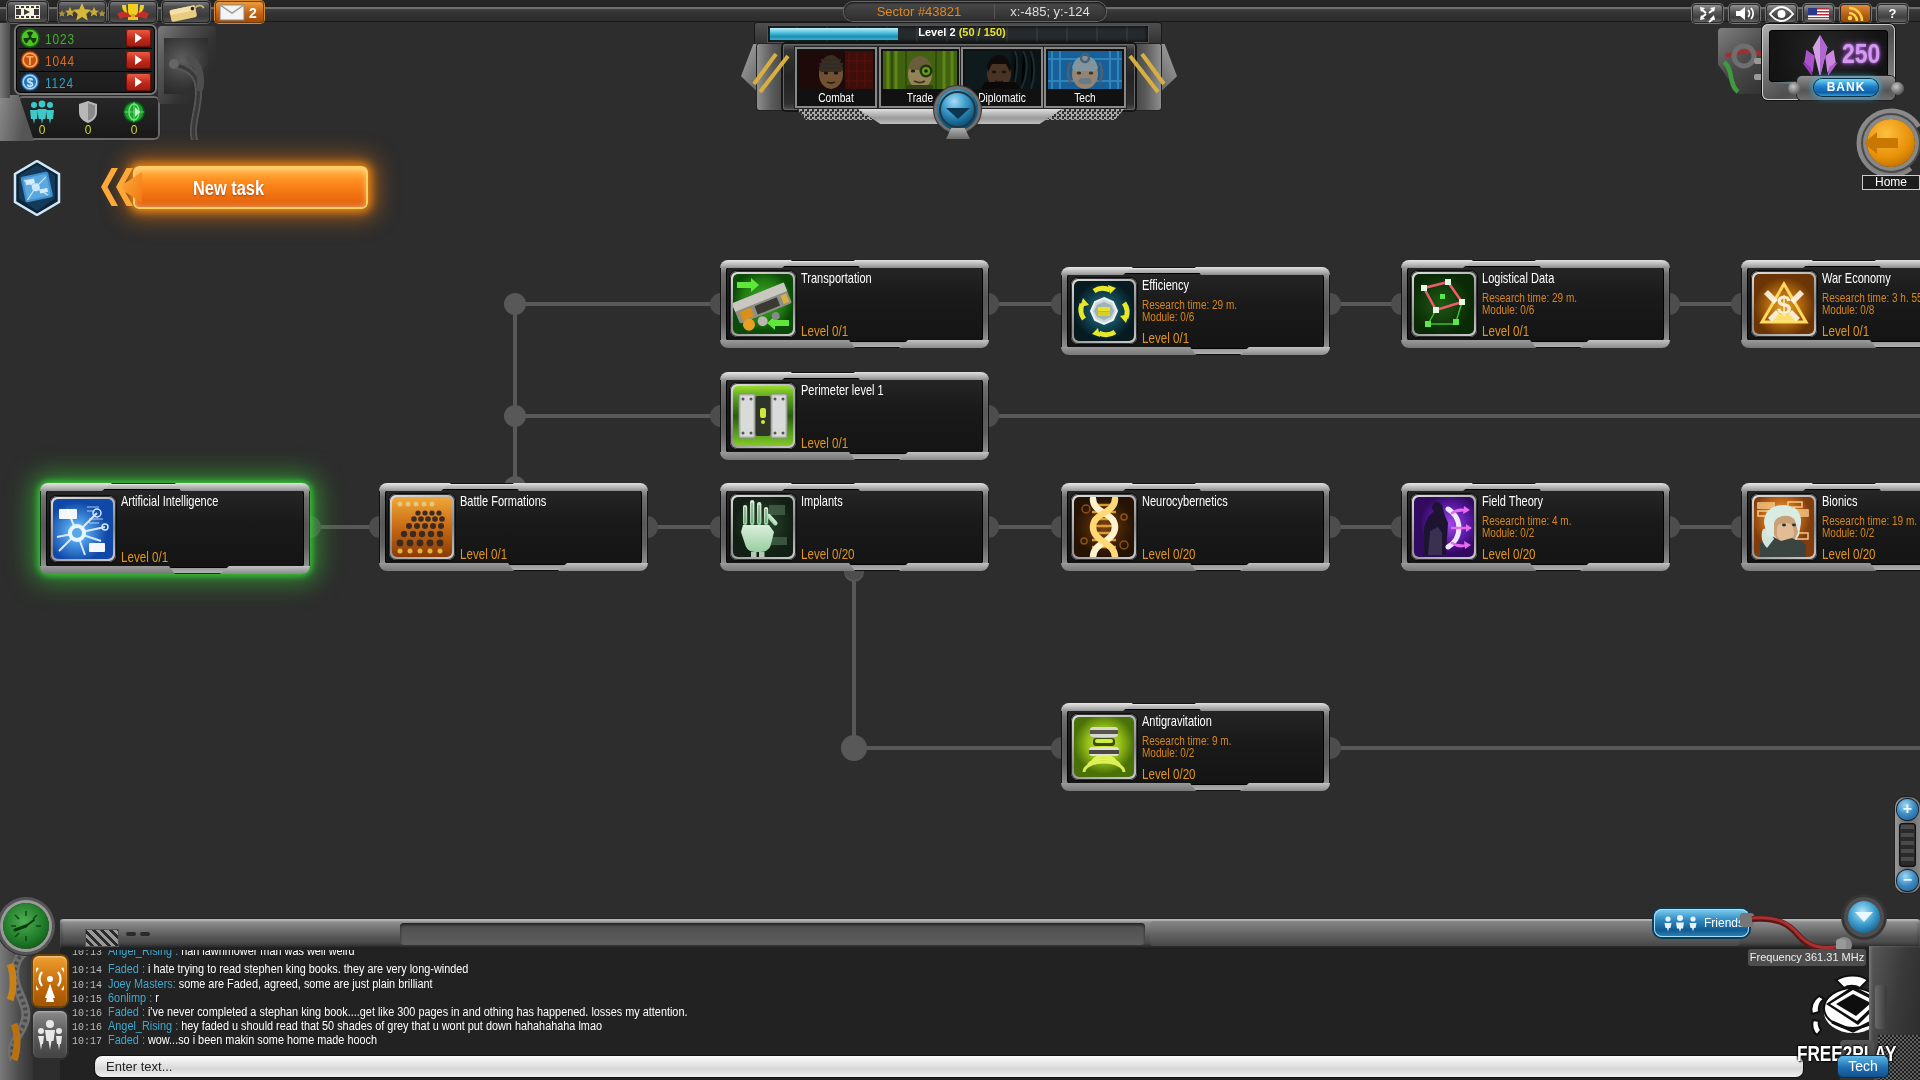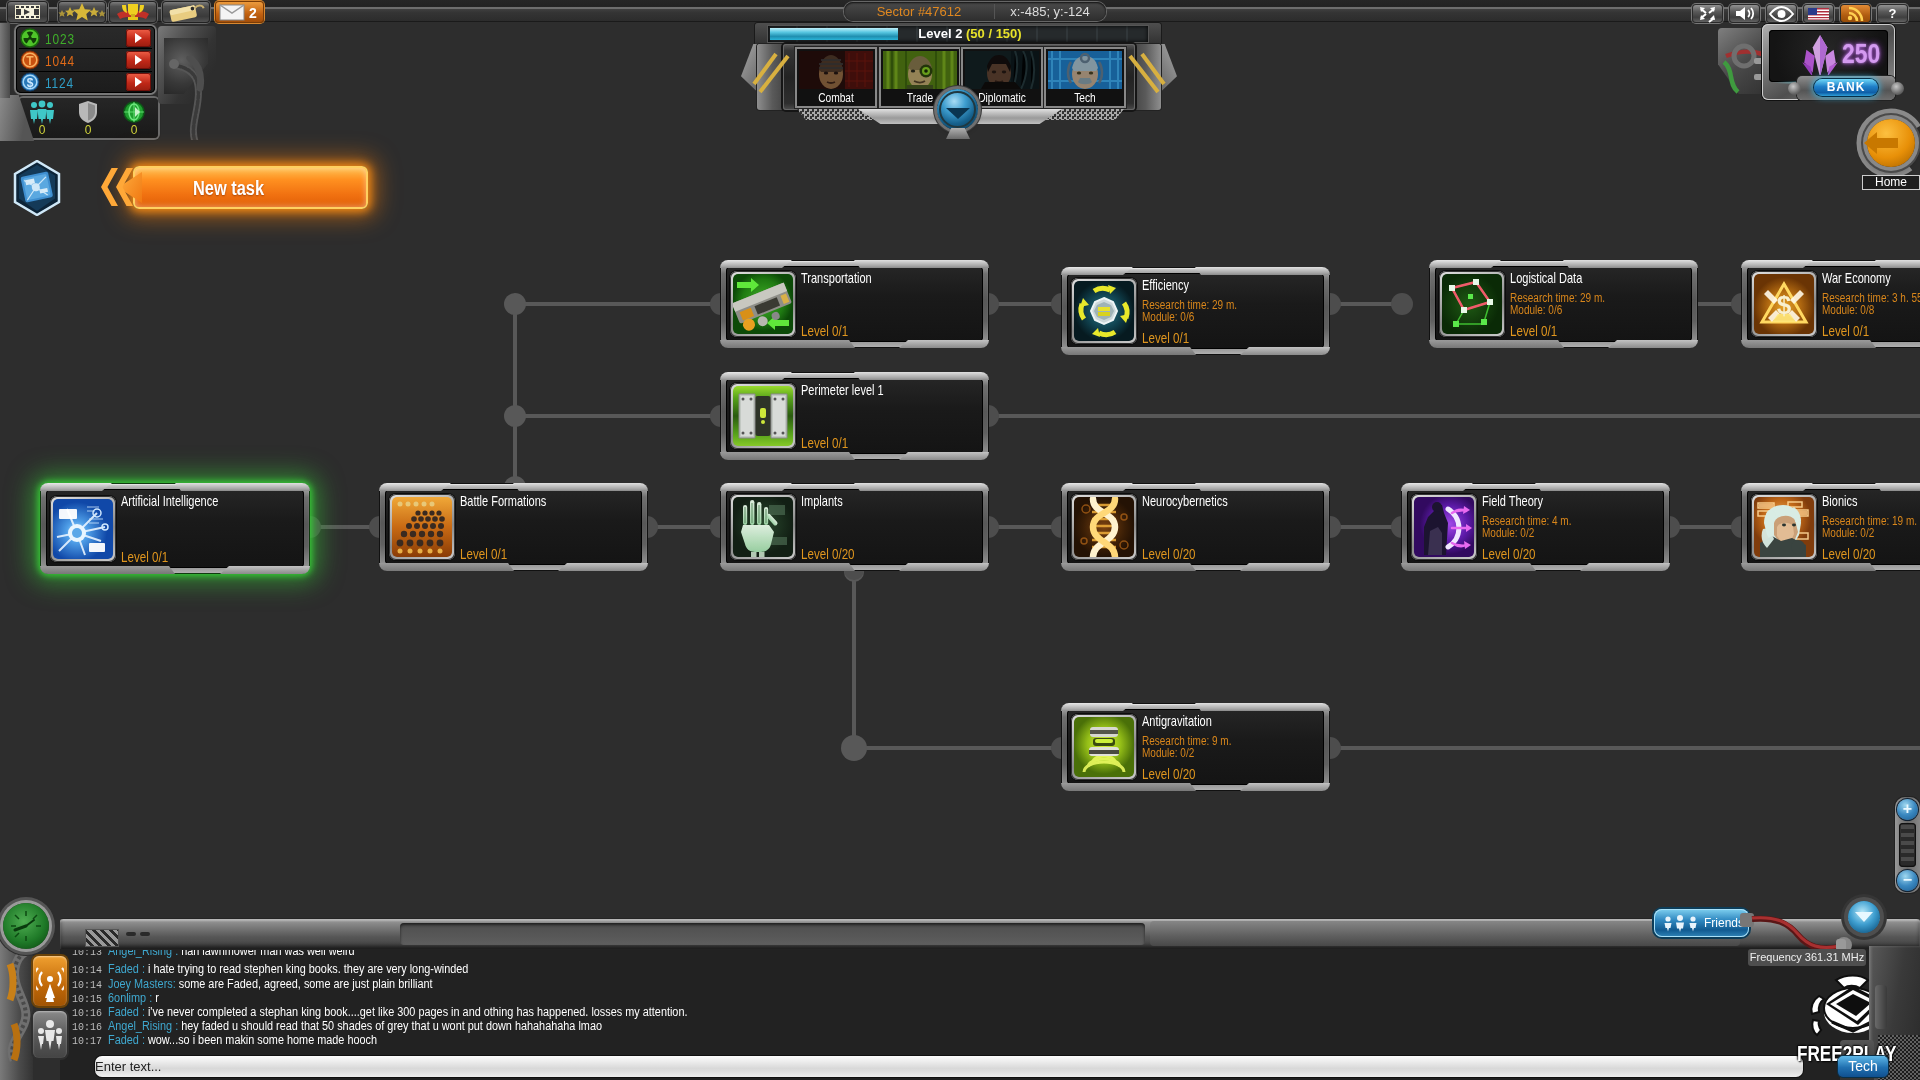--- a/index.html
+++ b/index.html
@@ -59,21 +59,21 @@
 #hexico { position:absolute; left:11px; top:160px; width:52px; height:56px; }
 
 
 #sectorbar { position:absolute; left:844px; top:2px; width:262px; height:19px; border-radius:9px; background:linear-gradient(180deg,#4a4a4a,#2e2e2e); box-shadow:0 0 0 1px #666, inset 0 1px 2px rgba(0,0,0,.8); }
 #sectorbar .s1 { position:absolute; left:0; top:2px; width:150px; text-align:center; color:#e08820; font-size:13px; }
 #sectorbar .s2 { position:absolute; left:152px; top:2px; width:108px; text-align:center; color:#ddd; font-size:13px; }
 #sectorbar .dv { position:absolute; left:150px; top:2px; width:1px; height:15px; background:#555; }
 
 #levelbar { position:absolute; left:768px; top:26px; width:380px; height:16px; background:repeating-linear-gradient(90deg,#262a2c 0 28px,#31373a 28px 30px); box-shadow:0 0 0 1px #555, inset 0 0 4px #000; }
 #levelbar .fill { position:absolute; left:2px; top:2px; width:128px; height:12px; background:linear-gradient(180deg,#bfeef8 0%,#59c8e2 35%,#1f8fb0 70%,#2ab4d8 100%); }
-#levelbar .cap { position:absolute; left:12px; top:0; width:380px; text-align:center; color:#fff; font-size:13px; font-weight:bold; }
+#levelbar .cap { position:absolute; left:4px; top:0; width:380px; text-align:center; color:#fff; font-size:11px; font-weight:bold; }
 #levelbar .cap b { color:#e8e22a; }
 
 #portpanel { position:absolute; left:783px; top:44px; width:352px; height:66px; background:linear-gradient(180deg,#5a5a5a 0%,#343434 10%,#232323 50%,#2e2e2e 90%,#4e4e4e 100%); box-shadow:0 0 0 2px #151515, inset 0 0 0 1px #666; border-radius:3px; }
 .port { position:absolute; top:49px; width:78px; height:57px; background:#111; box-shadow:0 0 0 2px #888, 0 0 0 3px #222; border-radius:0; }
 .port .ph { position:absolute; left:2px; top:2px; right:2px; height:38px; overflow:hidden; }
 .port .lbl { position:absolute; left:0; bottom:1px; width:100%; text-align:center; color:#fff; font-size:12px; transform:scaleX(.85); }
 .wing { position:absolute; top:44px; width:56px; height:62px; }
 #lens { position:absolute; left:937px; top:89px; width:41px; height:41px; border-radius:50%; background:radial-gradient(circle at 42% 30%,#a8dcf4 0%,#3f9fd0 30%,#15608c 60%,#0a3650 95%); outline:2px solid #203840; outline-offset:-4px; box-shadow:0 0 0 3px #6f6f6f, 0 0 0 4px #383838, 0 2px 5px rgba(0,0,0,.6); }
 #lens:after { content:""; position:absolute; left:9px; top:19px; border-left:12px solid transparent; border-right:12px solid transparent; border-top:11px solid #0a3550; }
 
@@ -90,21 +90,21 @@
 #homebtn .arr { position:absolute; left:9px; top:19px; width:22px; height:10px; background:#c87800; }
 #homebtn .arr:before { content:""; position:absolute; left:-12px; top:-6px; border-right:13px solid #c87800; border-top:11px solid transparent; border-bottom:11px solid transparent; }
 #homelbl { position:absolute; left:1862px; top:175px; width:58px; height:15px; background:#1d1d1d; border:1px solid #ccc; box-sizing:border-box; color:#fff; font-size:12px; text-align:center; line-height:13px; }
 
 
 #chatbg { position:absolute; left:60px; top:948px; width:1860px; height:132px; background:#222; }
 #botbar { position:absolute; left:60px; top:918px; width:1860px; height:31px; border-top:1px solid #252525; background:linear-gradient(180deg,#9a9a9a 0%,#7d7d7d 25%,#565656 60%,#3f3f3f 100%); box-shadow:inset 0 2px 2px rgba(255,255,255,.35), inset 0 -3px 4px rgba(0,0,0,.6); border-radius:3px 3px 0 0; }
 .chatline { position:absolute; left:72px; height:15px; font-size:12.5px; white-space:nowrap; color:#fff; transform:scaleX(.87); transform-origin:left top; }
 .chatline .ts { color:#bbb; font-family:"Liberation Mono",monospace; font-size:11.5px; }
 .chatline .nm { color:#3fa8cf; }
-#inputbar { position:absolute; left:95px; top:1056px; width:1708px; height:21px; border-radius:7px; background:linear-gradient(180deg,#fdfdfd,#d8d8d8 60%,#efefef); box-shadow:0 0 0 1px #111; color:#222; font-size:13px; line-height:21px; }
+#inputbar { position:absolute; left:95px; top:1056px; width:1708px; height:21px; border-radius:7px; background:linear-gradient(180deg,#fdfdfd,#d8d8d8 60%,#efefef); box-shadow:0 0 0 1px #111; color:#222; font-size:13px; line-height:21px; padding-left:11px; }
 #sendbtn { position:absolute; z-index:6; left:1838px; top:1056px; width:50px; height:21px; border-radius:5px; background:linear-gradient(180deg,#5fb8e8,#2070b0 55%,#105090); box-shadow:0 0 0 1px #0a3048; color:#fff; font-size:14px; text-align:center; line-height:20px; }
 #friendsbtn { position:absolute; left:1654px; top:909px; width:95px; height:28px; border-radius:8px; background:linear-gradient(180deg,#7fd0f0 0%,#2f88c0 40%,#115a90 75%,#2f84b8 100%); box-shadow:0 0 0 2px #0c3c58, inset 0 0 0 1px #a8e0f8; }
 #friendsbtn .t { position:absolute; left:50px; top:7px; color:#fff; font-size:12px; }
 #freqlbl { position:absolute; left:1748px; top:949px; width:118px; white-space:nowrap; height:17px; background:#4e4e4e; border-radius:3px; color:#eee; font-size:11px; text-align:center; line-height:17px; }
 #f2p { position:absolute; left:1797px; top:1041px; white-space:nowrap; z-index:5; color:#fff; font-size:22px; font-weight:bold; transform:scaleX(.78); transform-origin:left top; text-shadow:1px 1px 2px #000, -1px -1px 2px #000; }
 #collbtn { position:absolute; left:1848px; top:901px; width:32px; height:32px; border-radius:50%; background:radial-gradient(circle at 45% 35%,#b8e8f8,#3f9fd0 45%,#115a88 85%); box-shadow:0 0 0 4px #4e4e4e, 0 0 0 7px #353535; }
 #collbtn:after { content:""; position:absolute; left:7px; top:11px; border-left:9px solid transparent; border-right:9px solid transparent; border-top:10px solid #e8f8ff; }
 #zoomctl { position:absolute; left:1895px; top:797px; width:25px; height:96px; border-radius:10px; background:linear-gradient(90deg,#999,#666 50%,#888); box-shadow:0 0 0 1px #222; }
 .zbtn { position:absolute; left:2px; width:21px; height:21px; border-radius:50%; background:radial-gradient(circle at 40% 30%,#9fd8f0,#3a88c0 50%,#1a5a90); box-shadow:0 0 0 1px #123; color:#e8f8ff; font-size:16px; font-weight:bold; text-align:center; line-height:20px; }
 
@@ -236,21 +236,21 @@
               <path d="M6 26l3-9 6 7z"></path>
             </g>
     </svg>
         </div>
     <div class="title">Efficiency</div>
     <div class="rline" style="top:30px;">Research time: 29 m.</div>
     <div class="rline" style="top:42px;">Module: 0/6</div>
     <div class="level">Level 0/1</div>
   </div>
 
-  <div class="node" style="left:1402px;top:261px;margin-left:28px;">
+  <div class="node" style="left:1402px;top:261px;">
     <div class="inner"></div>
         <div class="corn-tl"></div>
         <div class="corn-tr"></div>
         <div class="corn-bl"></div>
         <div class="corn-br"></div>
     <div class="icon">
           <svg viewBox="0 0 60 60">
       <defs>
               <radialGradient id="glo" cx="45%" cy="50%">
                 <stop offset="0%" stop-color="#1f5a14"></stop>
@@ -792,21 +792,21 @@
       <path d="M18 10c18 4 22 16 20 34s-8 30-2 44" fill="none" stroke="#565656" stroke-width="7" stroke-linecap="round"></path>
       <path d="M18 10c18 4 22 16 20 34s-8 30-2 44" fill="none" stroke="#3a3a3a" stroke-width="3.5" stroke-linecap="round" stroke-dasharray="3 2"></path>
       <path d="M30 2c10 8 12 18 10 30" fill="none" stroke="#4e4e4e" stroke-width="7" stroke-linecap="round"></path>
       <circle cx="14" cy="8" r="5" fill="#666"></circle>
     </svg>
     <div class="abs" style="left:0;top:95px;width:34px;height:46px;background:linear-gradient(100deg,#8a8a8a,#555 70%);clip-path:polygon(0 0,55% 0,100% 100%,0 100%);"></div>
     <div class="abs" style="left:0;top:23px;width:10px;height:75px;background:linear-gradient(90deg,#7a7a7a,#4a4a4a);"></div>
   </div>
   <div id="centercluster">
     <div id="sectorbar">
-      <span class="s1">Sector #47612</span>
+      <span class="s1">Sector #43821</span>
         <span class="dv"></span>
         <span class="s2">x:-485; y:-124</span>
     </div>
 
     <div class="abs" style="left:755px;top:23px;width:406px;height:22px;background:linear-gradient(180deg,#4e4e4e,#303030);border-radius:3px;box-shadow:0 0 0 1px #1a1a1a;"></div>
     <div id="levelbar">
         <div class="fill"></div>
         <div class="cap">Level 2 <b>(50 / 150)</b></div>
       </div>
 

